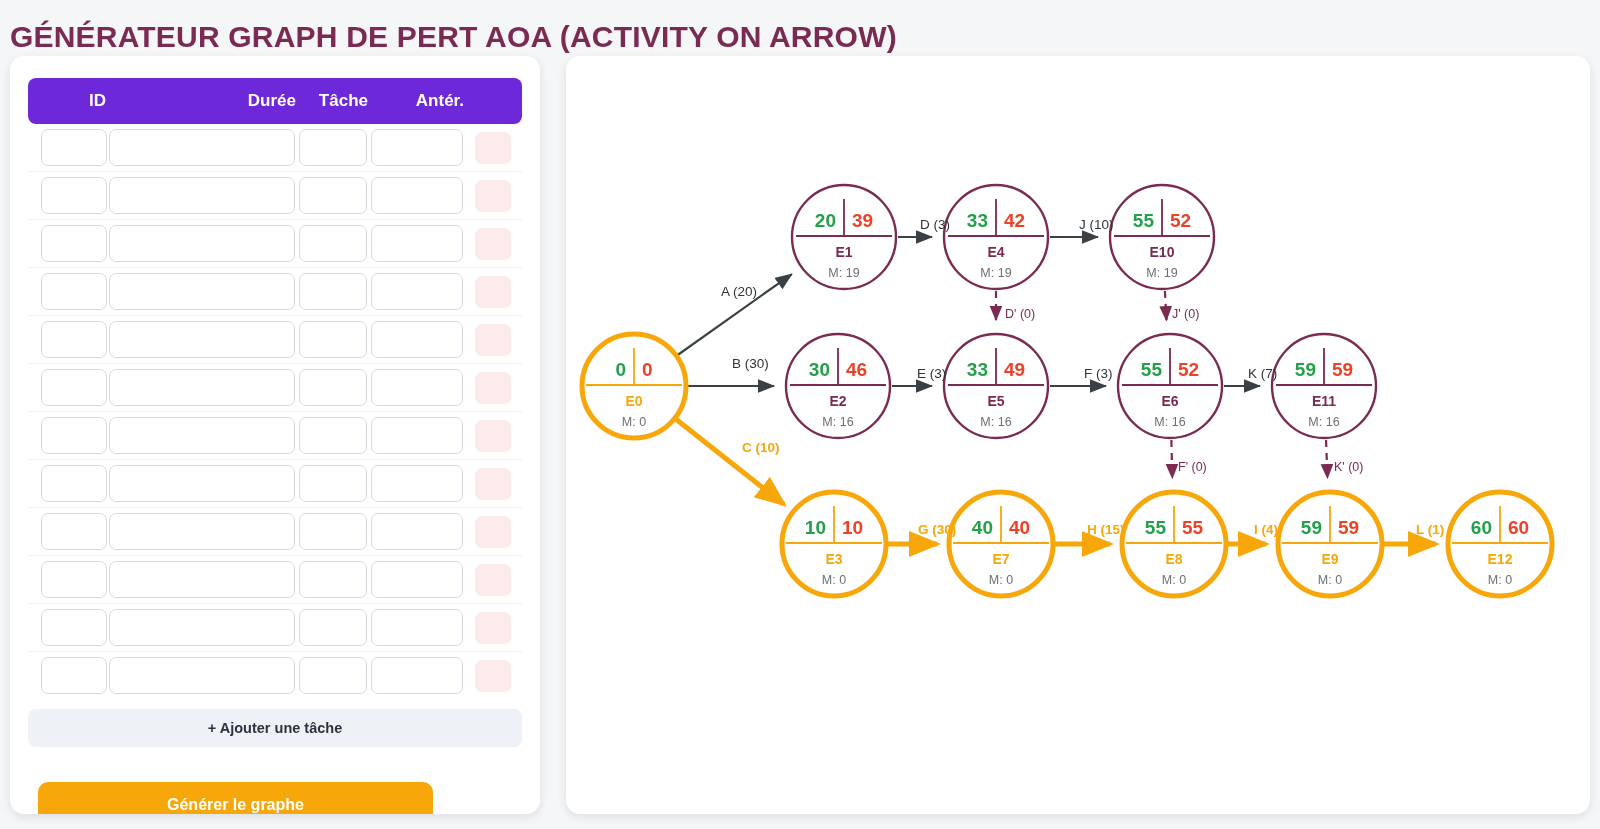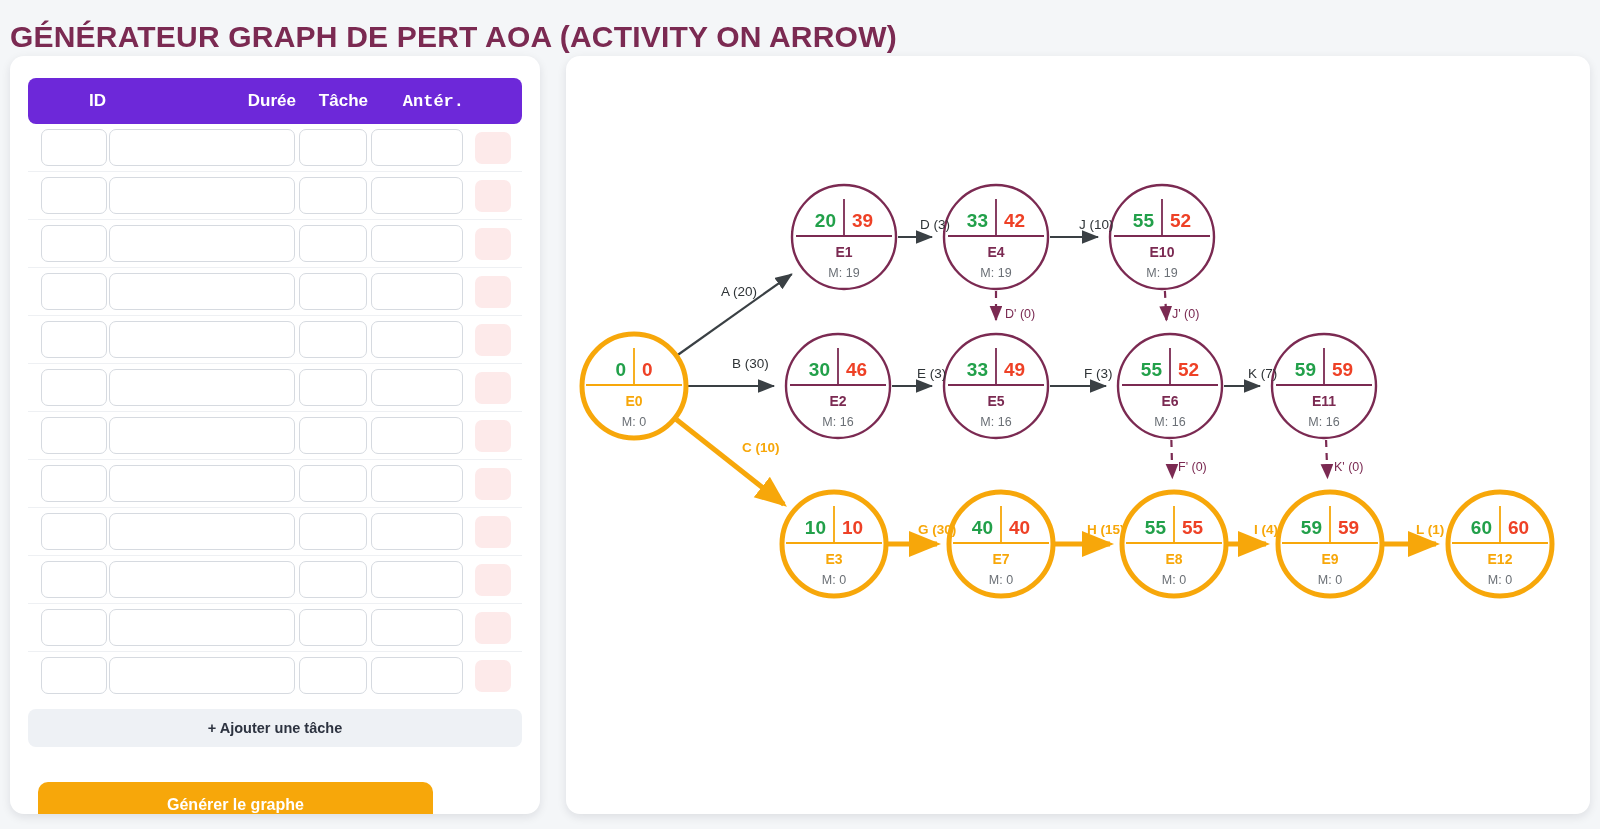--- a/index.html
+++ b/index.html
@@ -38,21 +38,21 @@
     table-layout:fixed;
   }
   table.task-table thead th{
     background:#6d28d9;color:#fff;
     font-size:17px;font-weight:bold;text-align:right;
     padding:13px 0 13px 0;
   }
   thead th.c-id{padding-left:14px;width:78px;border-radius:8px 0 0 8px;}
   thead th.c-task{width:190px;}
   thead th.c-dur{width:72px;}
-  thead th.c-ant{width:96px;font-family:Liberation Mono, monospace;}
+  thead th.c-ant{width:96px;}
   thead th.c-del{width:58px;border-radius:0 8px 8px 0;}
   tbody tr{background:#fff;}
   tbody td{
     padding:5px 3px;border-bottom:1px solid #eef0f3;
     vertical-align:middle;
   }
   tbody tr:last-child td{border-bottom:none;}
   .cell-input{
     box-sizing:border-box;
     border:1px solid #d6dae0;border-radius:7px;

